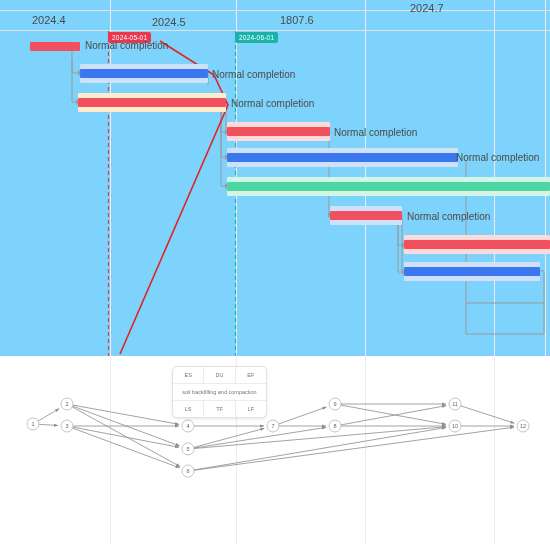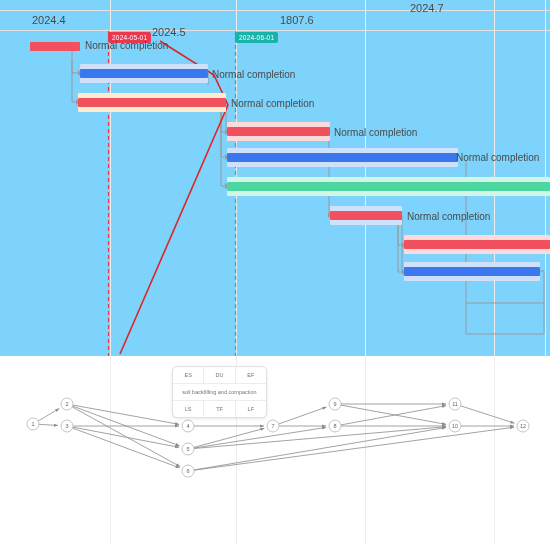--- a/index.html
+++ b/index.html
@@ -106,21 +106,21 @@
         <polygon points="225,183 225,189 229,186"></polygon>
         <polygon points="328,212 328,218 332,215"></polygon>
         <polygon points="402,242 402,248 406,245"></polygon>
         <polygon points="402,269 402,275 406,272"></polygon>
       </g>
 
       <polyline points="160,41 214,75 228,105 120,354" fill="none" stroke="#e02424" stroke-width="1.6"></polyline>
     </svg>
 
     <div class="axis-label" style="left:32px;top:14px;">2024.4</div>
-    <div class="axis-label" style="left:152px;top:26px;">2024.5</div>
+    <div class="axis-label" style="left:152px;top:16px;">2024.5</div>
     <div class="axis-label" style="left:280px;top:14px;">1807.6</div>
     <div class="axis-label" style="left:410px;top:2px;">2024.7</div>
 
     <div class="flag red" style="left:108px;top:32px;">2024-05-01</div>
     <div class="flag teal" style="left:235px;top:32px;">2024-06-01</div>
 
     <div class="bar-wrap" style="left:30px;top:41px;width:50px;height:11px;">
       <div class="bar-core core-red" style="top:1px;width:100%;"></div>
     </div>
     <div class="nc-label" style="left:85px;top:40px;">Normal completion</div>

